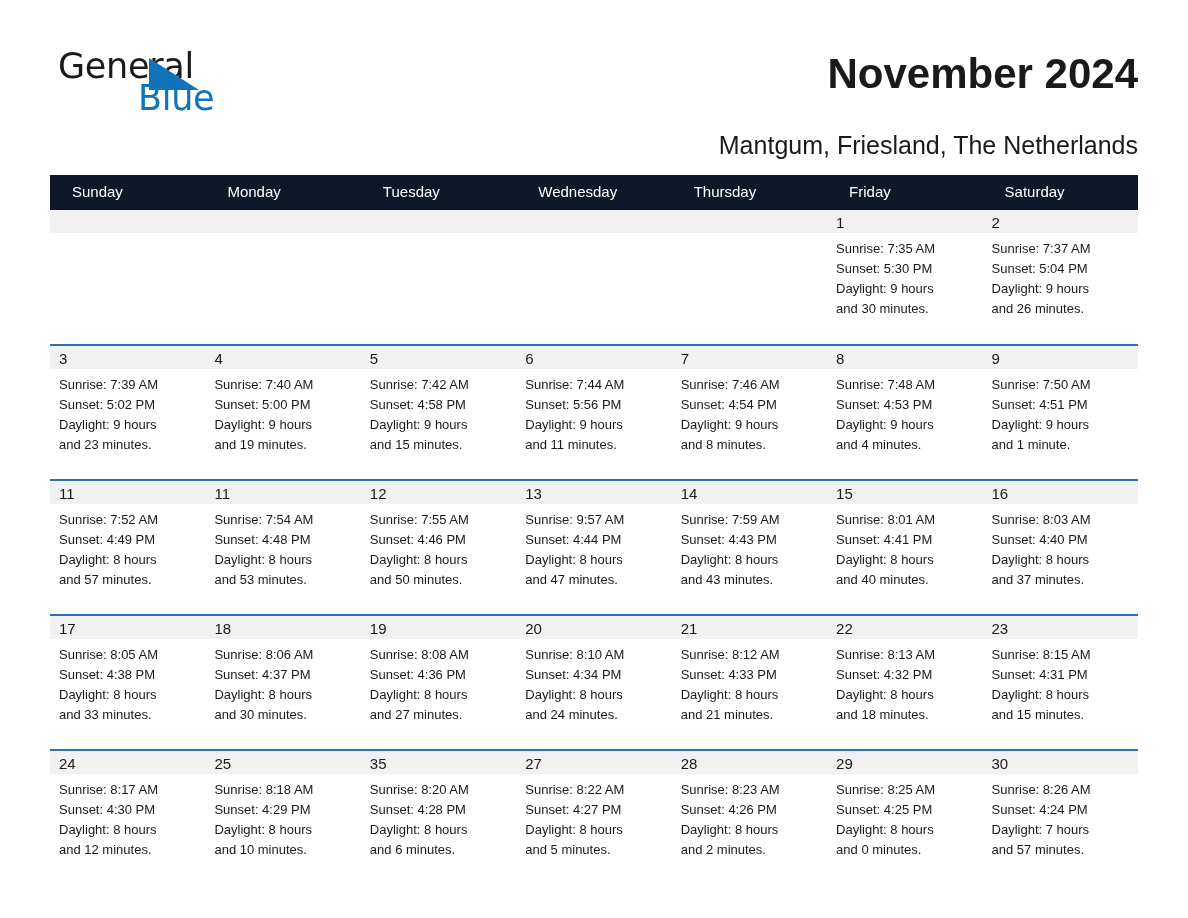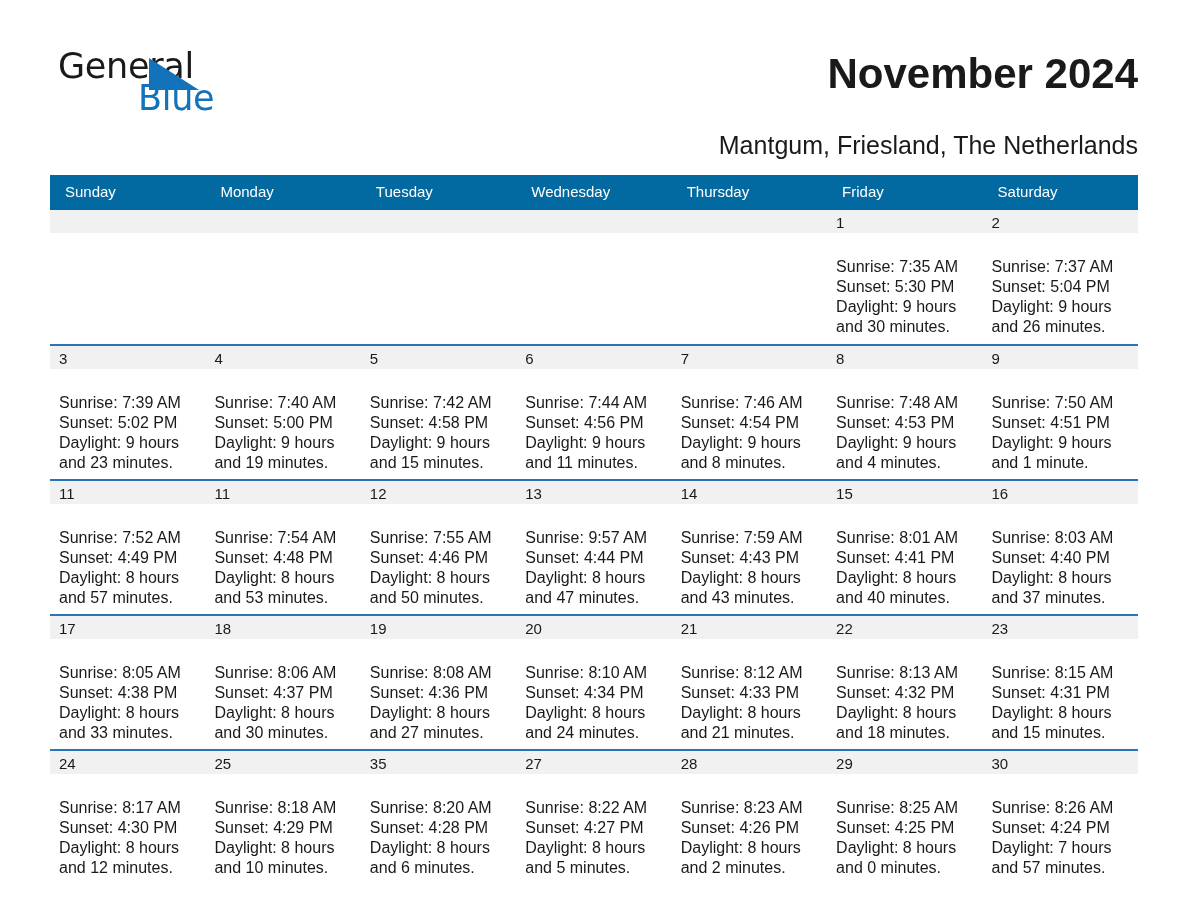--- a/index.html
+++ b/index.html
@@ -84,26 +84,26 @@
   }
 
   
   .calendar {
     width: 1088px;
     border-collapse: collapse;
     margin-top: 12px;
     table-layout: fixed;
   }
   .calendar th {
-    background: #0369a1;
+    background: #0f172a;
     color: #ffffff;
     font-weight: 400;
     font-size: 15px;
     text-align: left;
-    padding: 8px 9px 9px 15px;
+    padding: 8px 9px 9px 22px;
     height: 32px;
     line-height: 18px;
   }
   .calendar td {
     vertical-align: top;
     padding: 0;
     height: 135px;
     border-top: 2px solid #2a73b7;
     background: #ffffff;
   }
@@ -114,22 +114,22 @@
     display: block;
     background: #f1f1f1;
     height: 23px;
     padding: 2px 9px 0 9px;
     font-size: 15px;
     line-height: 21px;
     color: #1a1a1a;
   }
   .daynum.empty { color: transparent; }
   .details {
-    padding: 24px 9px 0 9px;
-    font-size: 16px;
+    padding: 6px 9px 0 9px;
+    font-size: 13px;
     line-height: 20px;
     color: #1a1a1a;
   }
   .details div { white-space: nowrap; }
 </style>
 </head>
 <body>
 
 <div class="page">
 
@@ -230,21 +230,21 @@
               <div>Sunrise: 7:42 AM</div>
               <div>Sunset: 4:58 PM</div>
               <div>Daylight: 9 hours</div>
               <div>and 15 minutes.</div>
             </div>
           </td>
           <td>
             <span class="daynum">6</span>
             <div class="details">
               <div>Sunrise: 7:44 AM</div>
-              <div>Sunset: 4:56 PM</div>
+              <div>Sunset: 5:56 PM</div>
               <div>Daylight: 9 hours</div>
               <div>and 11 minutes.</div>
             </div>
           </td>
           <td>
             <span class="daynum">7</span>
             <div class="details">
               <div>Sunrise: 7:46 AM</div>
               <div>Sunset: 4:54 PM</div>
               <div>Daylight: 9 hours</div>

